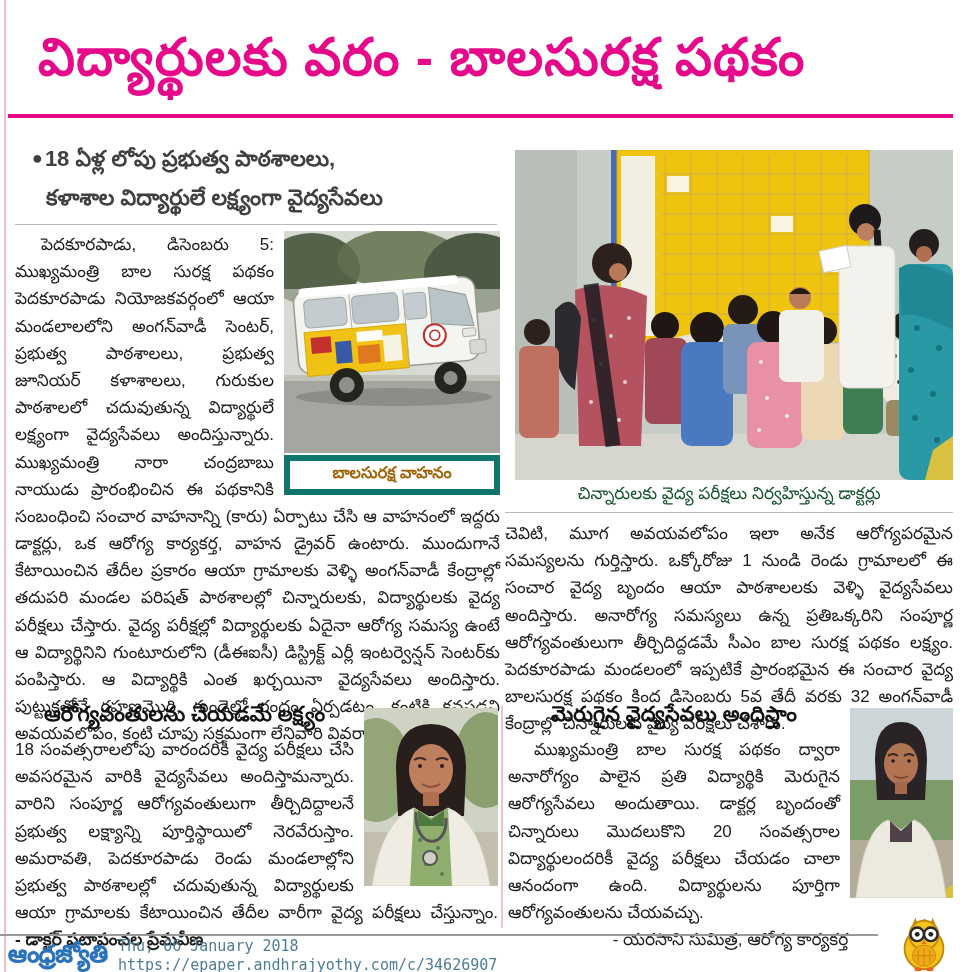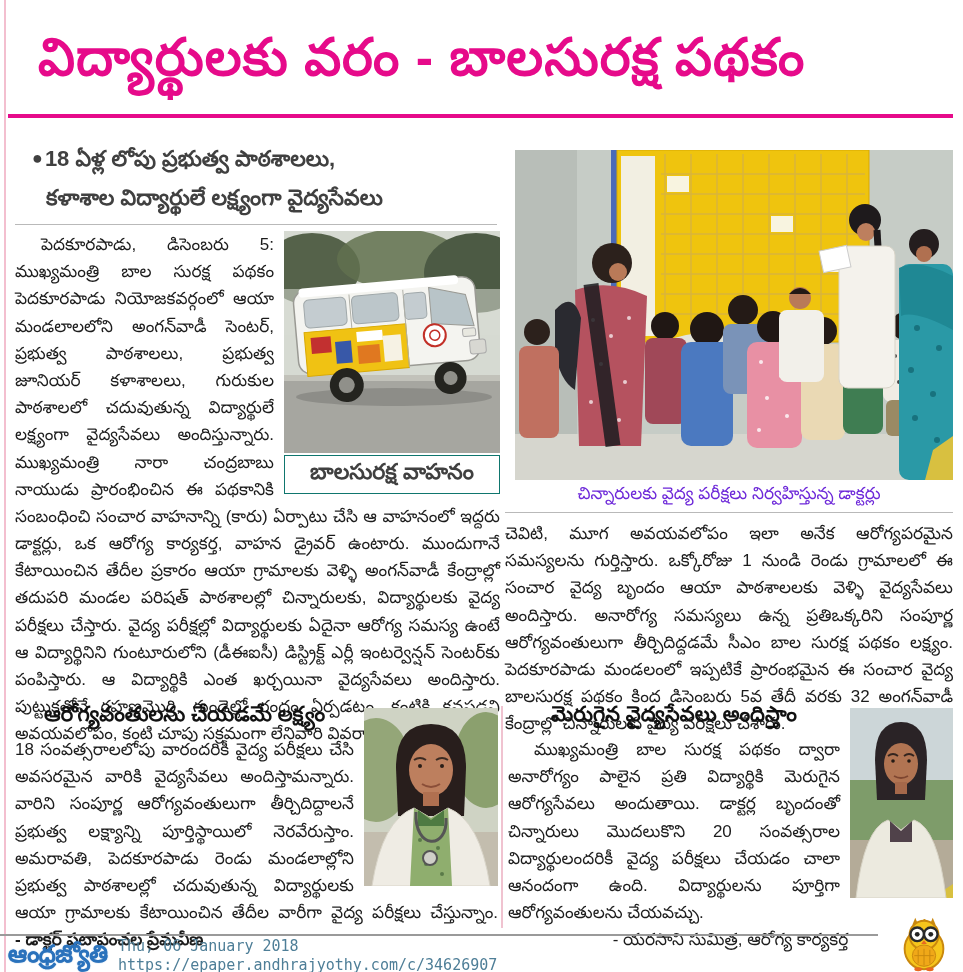--- a/index.html
+++ b/index.html
@@ -21,27 +21,27 @@
   .rule { position:absolute; height:1px; background:#b9b9b9; }
   .rule-subhead { left:15px; top:224px; width:482px; }
   .rule-caption { left:505px; top:512px; width:448px; }
 
   .body-text { font-size:17px; line-height:1.6; text-align:justify; color:#1c1c1c; }
   .indent { text-indent:26px; }
 
   .left-col { position:absolute; left:15px; top:231px; width:485px; }
   .van-fig { float:right; width:216px; margin:0 0 6px 10px; }
   .van-fig svg { display:block; width:216px; height:222px; }
-  .van-cap { border:1px solid #0f766e; background:#fff; margin-top:2px; padding:3px 0;
-             text-align:center; font-weight:bold; font-size:22px; color:#404040; }
+  .van-cap { border:6px solid #0f766e; background:#fff; margin-top:2px; padding:3px 0;
+             text-align:center; font-weight:bold; font-size:16px; color:#a16207; }
 
   .children-fig { position:absolute; left:515px; top:150px; width:438px; height:330px; }
   .children-fig svg { display:block; width:438px; height:330px; }
   .photo-cap { position:absolute; left:505px; top:484px; width:448px;
-               text-align:center; font-size:17px; color:#6d28d9; }
+               text-align:center; font-size:17px; color:#14532d; }
 
   .right-col { position:absolute; left:505px; top:520px; width:448px; }
 
   .quote { position:absolute; top:702px; }
   .quote h3 { text-align:center; font-size:21px; color:#111; margin-bottom:5px; font-weight:bold; }
   .quote-left  { left:15px;  width:483px; }
   .quote-right { left:508px; width:445px; }
   .portrait { float:right; }
   .portrait-left  { width:134px; margin:6px 0 4px 10px; }
   .portrait-left svg { display:block; width:134px; height:178px; }

